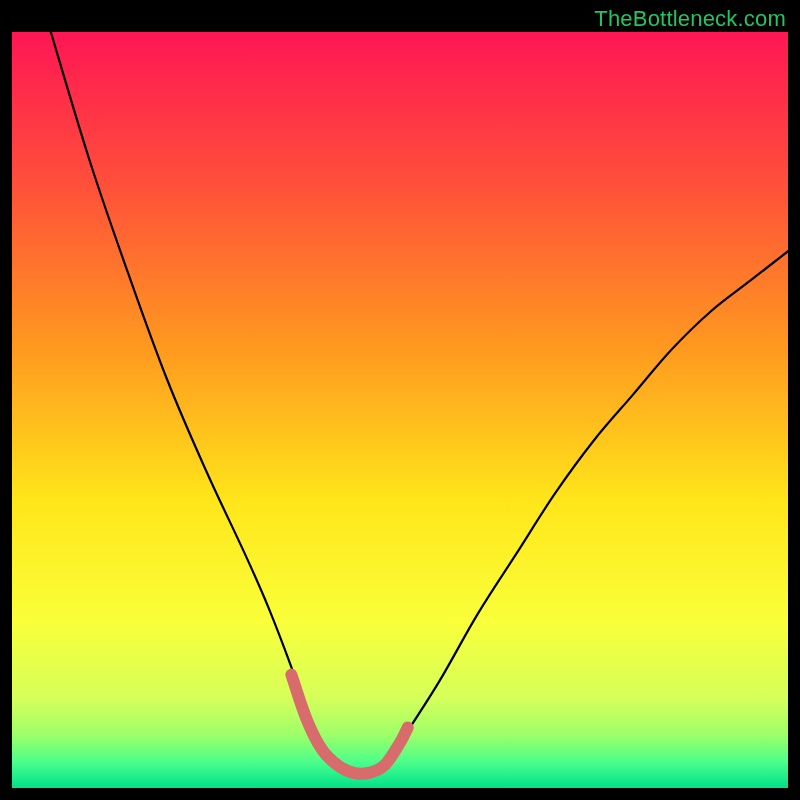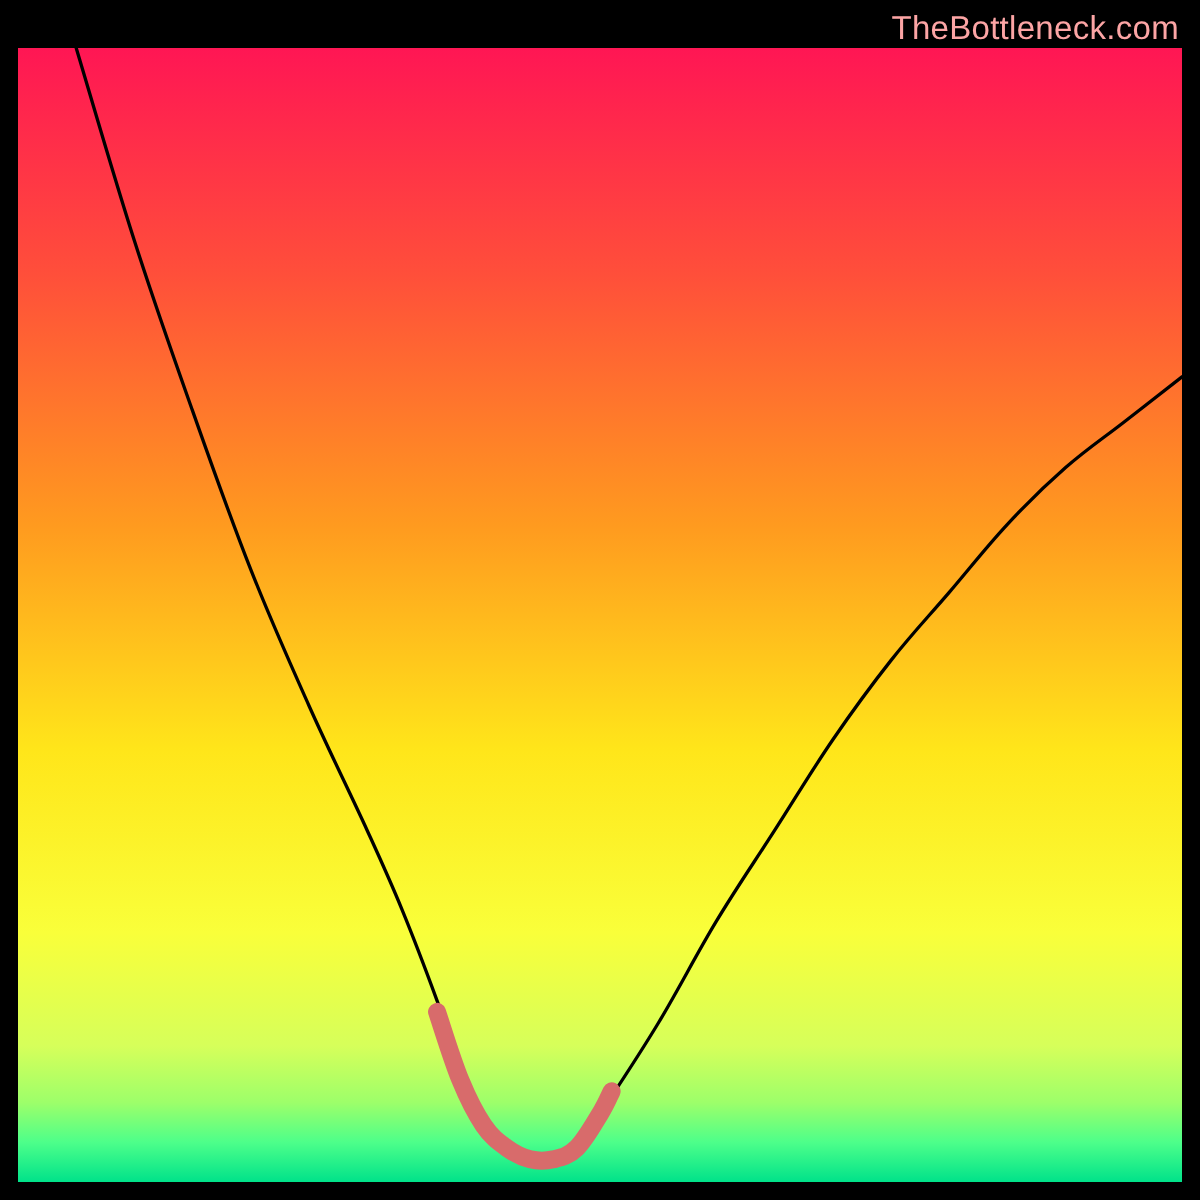--- a/index.html
+++ b/index.html
@@ -24,21 +24,21 @@
     top: 0;
     width: 776px;
     height: 756px;
   }
   .watermark {
     position: absolute;
     top: 6px;
     right: 14px;
     font-family: Arial, Helvetica, sans-serif;
     font-size: 22px;
-    color: #fca5a5;
+    color: #22c55e;
     letter-spacing: 0.2px;
     font-weight: 500;
   }
 </style>
 </head>
 <body>
 
 <div class="watermark">TheBottleneck.com</div>
 
 <div class="frame">

